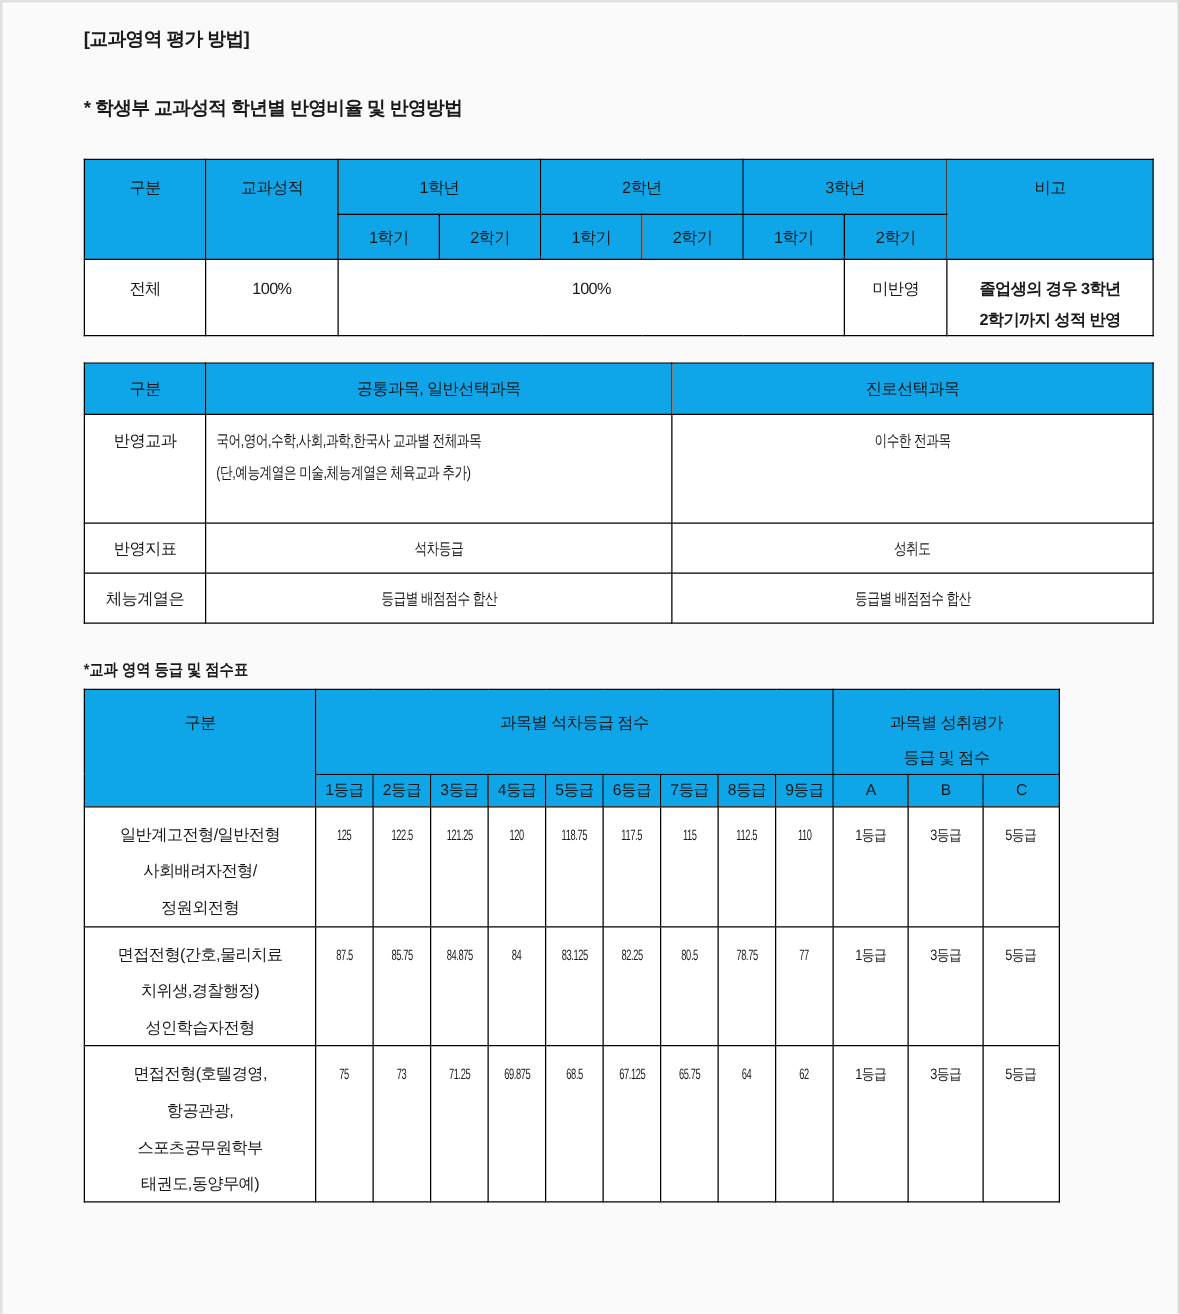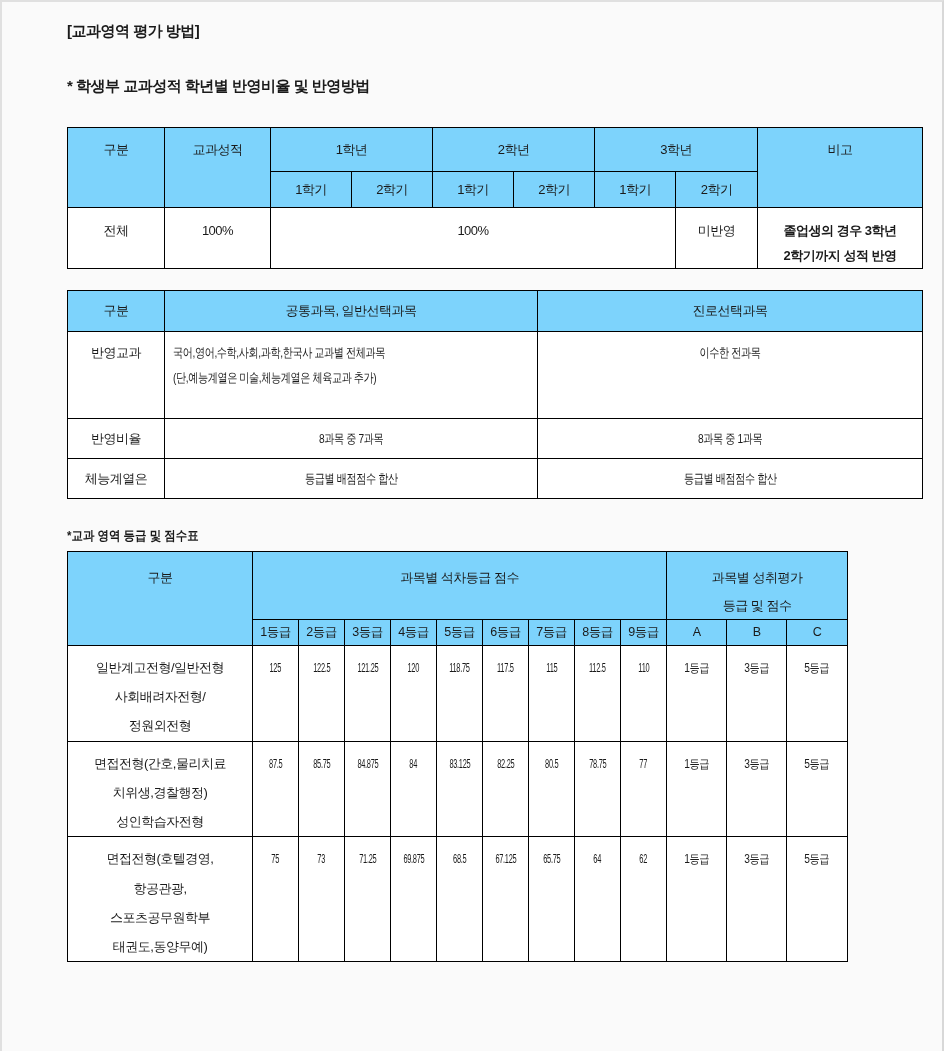--- a/index.html
+++ b/index.html
@@ -15,21 +15,21 @@
     color:#1a1a1a;
     overflow:hidden;
   }
   .content { padding:20px 20px 0 65px; }
   .doc-title { font-size:15px; font-weight:bold; letter-spacing:-0.5px; }
   .sec-heading { font-size:15px; font-weight:bold; letter-spacing:-0.5px; }
   .h1-gap { margin-top:36px; }
 
   table { border-collapse:collapse; table-layout:fixed; background:#fff; }
   th, td { border:1.5px solid #000; font-size:13px; text-align:center; letter-spacing:-0.5px; overflow:hidden; }
-  th { background:#7dd3fc; font-weight:normal;margin-left:20px; }
+  th { background:#0ea5e9; font-weight:normal;margin-left:20px; }
 
   
   .t1 { width:855px; margin-top:31px; }
   .t1 .r1 th { height:44px; vertical-align:middle; }
   .t1 th.vspan { vertical-align:top; padding-top:13px; }
   .t1 .r2 th { height:36px; vertical-align:middle; }
   .t1 td { height:58px; vertical-align:top; padding-top:11px; line-height:1.9; }
   .ml { white-space:pre-line;font-weight:bold; }
 
   
@@ -122,23 +122,23 @@
         <th>공통과목, 일반선택과목</th>
         <th>진로선택과목</th>
       </tr>
       <tr class="row-subject">
         <td>반영교과</td>
         <td class="left"><span class="cond from-left">국어,영어,수학,사회,과학,한국사 교과별 전체과목
 (단,예능계열은 미술,체능계열은 체육교과 추가)</span></td>
         <td><span class="cond">이수한 전과목</span></td>
       </tr>
       <tr class="row-sm">
-        <td>반영비율</td>
-        <td><span class="cond">8과목 중 7과목</span></td>
-        <td><span class="cond">8과목 중 1과목</span></td>
+        <td>반영지표</td>
+        <td><span class="cond">석차등급</span></td>
+        <td><span class="cond">성취도</span></td>
       </tr>
       <tr class="row-sm">
         <td>체능계열은</td>
         <td><span class="cond">등급별 배점점수 합산</span></td>
         <td><span class="cond">등급별 배점점수 합산</span></td>
       </tr>
     </tbody>
       </table>
 
     <div class="s3-heading"><span class="cond from-left" style="transform:scaleX(0.88);">*교과 영역 등급 및 점수표</span></div>

